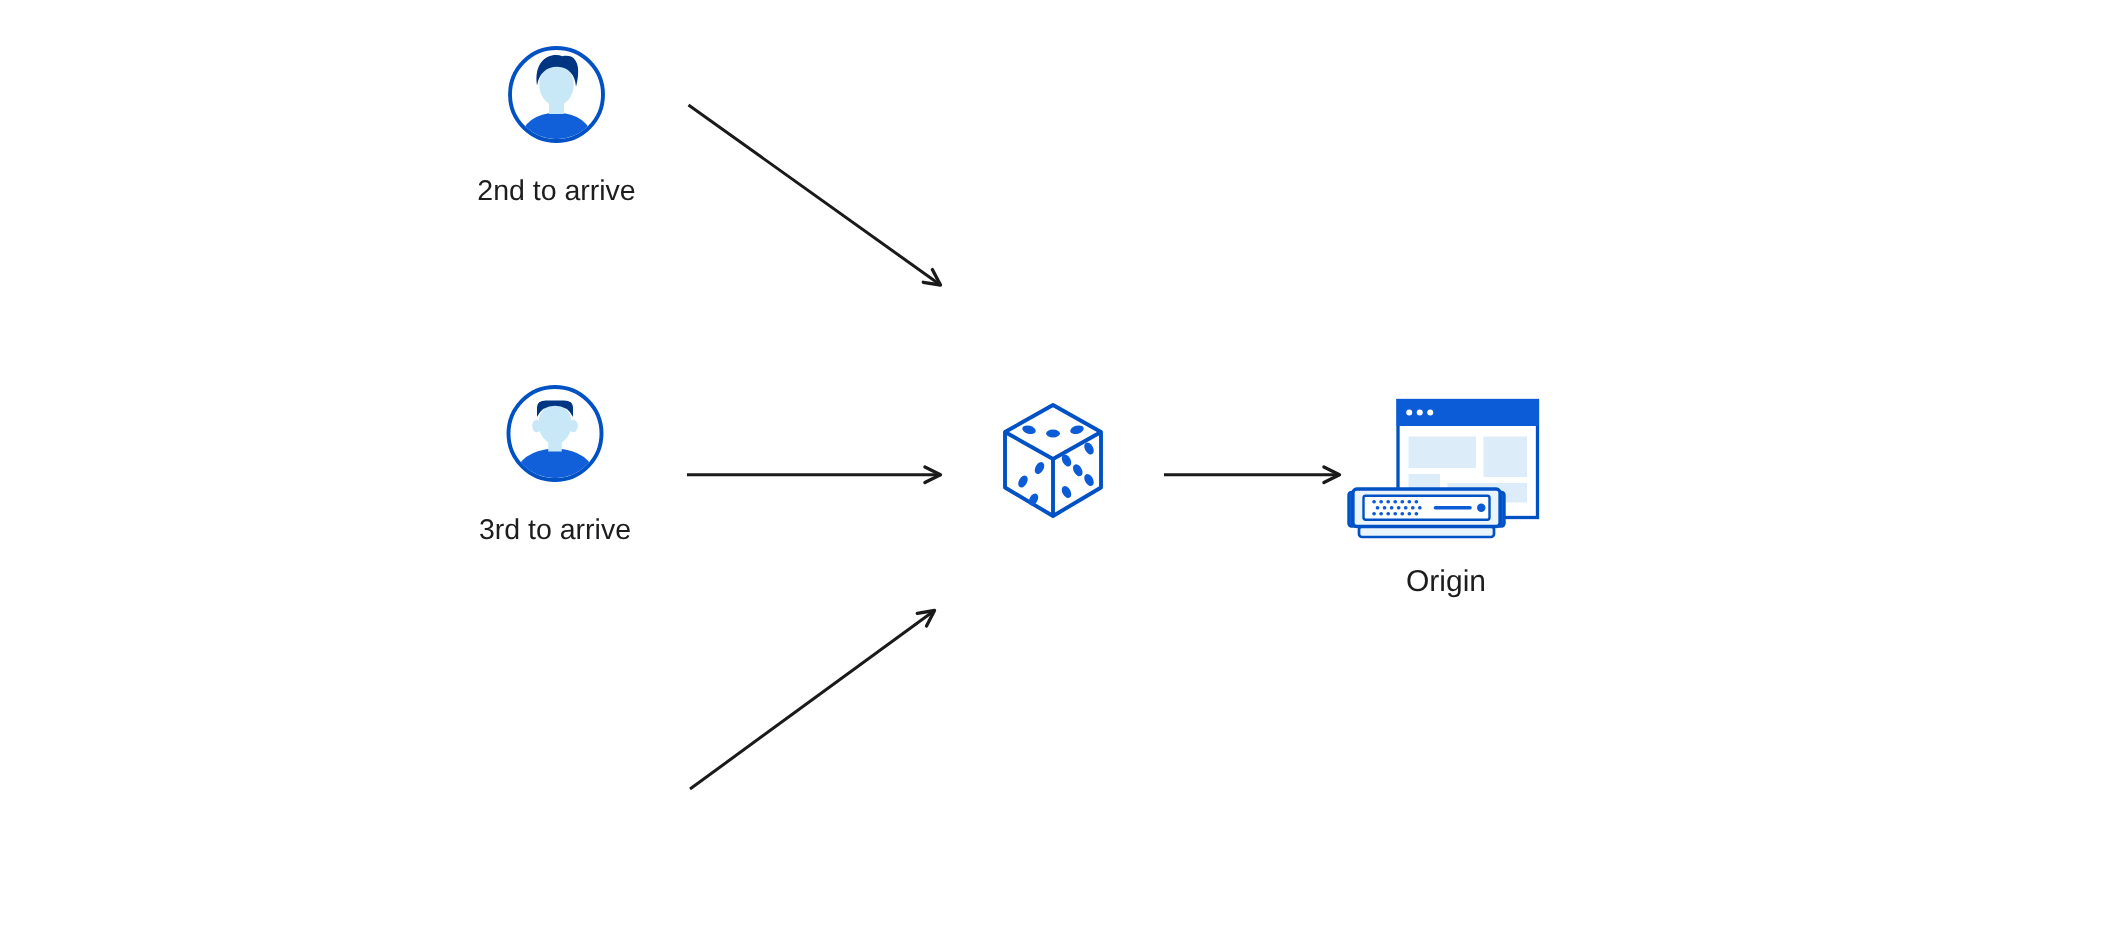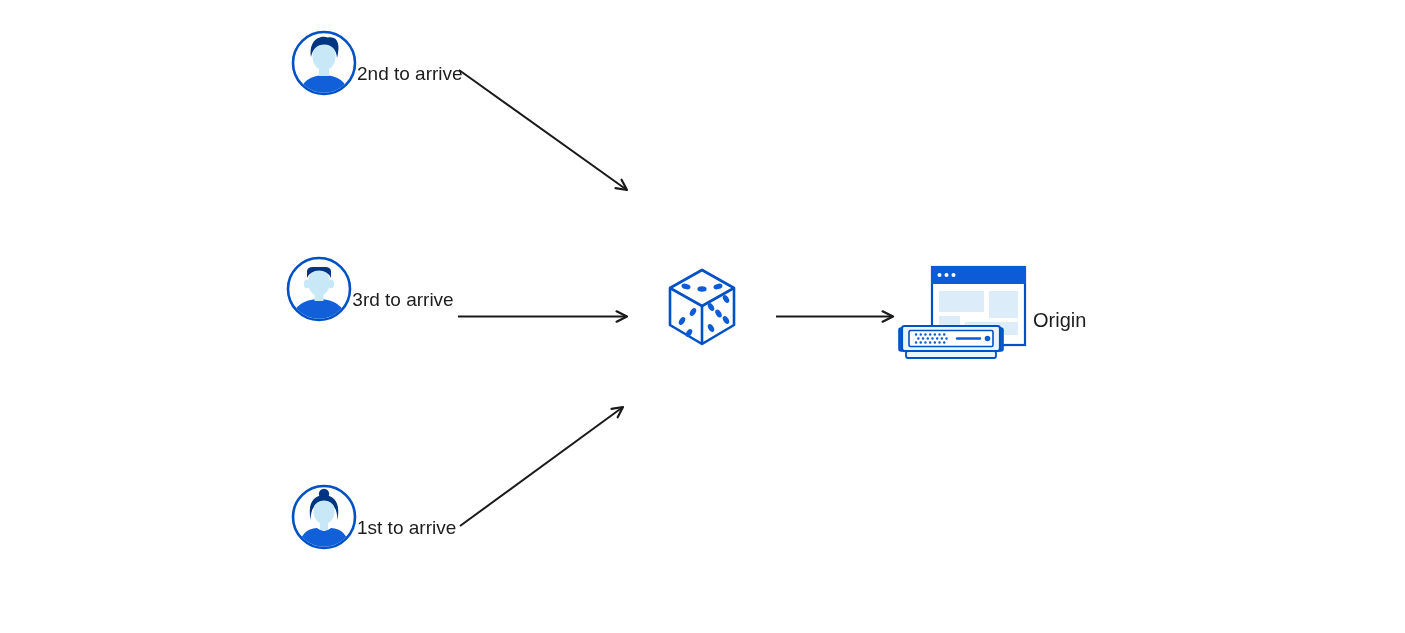--- a/index.html
+++ b/index.html
@@ -4,21 +4,21 @@
 <style>
   html,body{margin:0;padding:0;background:#fff;}
   .canvas{
     position:relative;
     width:1405px;height:633px;
     background:#ffffff;
     overflow:hidden;
     font-family:"Liberation Sans", sans-serif;
   }
   .arrow-layer{position:absolute;left:0;top:0;width:1405px;height:633px;}
-  .node{position:absolute;display:flex;flex-direction:row;align-items:center;}
+  .node{position:absolute;display:flex;flex-direction:column;align-items:center;}
   .client-node{width:160px;}
   .node-label{
     margin-top:21px;
     font-size:19px;
     line-height:22px;
     color:#1d1d1f;
     text-align:center;
     white-space:nowrap;
   }
   .origin-node{width:138px;}
@@ -80,41 +80,20 @@
           <ellipse cx="45.2" cy="28" rx="3" ry="4.2" fill="#C9E8F7"></ellipse>
           <ellipse cx="33" cy="26.5" rx="11" ry="13.5" fill="#C9E8F7"></ellipse>
           <path d="M21,22 L21,15.5 Q21,11 27,11 L39,11 Q45,11 45,15.5 L45,22
                    Q41.5,14.5 33,14.5 Q24.5,14.5 21,22 Z" fill="#003681"></path>
         </g>
       </svg>
     </span>
     <div class="node-label">3rd to arrive</div>
   </div>
 
-  <div class="node client-node" style="left:291px;top:484px;">
-    <span class="icon-wrap">
-      <svg class="avatar" viewBox="0 0 66 66">
-        <defs>
-            <clipPath id="c3">
-              <circle cx="33" cy="33" r="29.8"></circle>
-            </clipPath>
-          </defs>
-        <circle cx="33" cy="33" r="31" fill="#ffffff" stroke="#0051C3" stroke-width="2.6"></circle>
-        <g clip-path="url(#c3)">
-          <path d="M7,66 Q9,45 26,44 Q33,50 40,44 Q57,45 59,66 Z" fill="#1160D9"></path>
-          <rect x="29" y="33" width="8" height="13" fill="#C9E8F7"></rect>
-          <circle cx="33" cy="10" r="5.2" fill="#003681"></circle>
-          <path d="M19.5,36 Q15.5,12 33,11 Q50.5,12 46.5,36 Q46,18 33,16.5 Q20,18 19.5,36 Z" fill="#003681"></path>
-          <ellipse cx="33" cy="27" rx="10.5" ry="13" fill="#C9E8F7"></ellipse>
-          <path d="M22,24 Q22,14 33,13.5 Q44,14 44,24 Q41,16.5 33,16.5 Q25,16.5 22,24 Z" fill="#003681"></path>
-        </g>
-      </svg>
-    </span>
-    <div class="node-label">1st to arrive</div>
-  </div>
 
   <div class="node" style="left:667px;top:267px;">
     <span class="icon-wrap">
       <svg width="70" height="80" viewBox="0 0 70 80">
         <g stroke="#0051C3" stroke-width="2.6" fill="#ffffff" stroke-linejoin="round">
           <path d="M35,3 L67,21 L67,58 L35,77 L3,58 L3,21 Z"></path>
           <path d="M3,21 L35,39 L67,21" fill="none"></path>
           <path d="M35,39 L35,77" fill="none"></path>
         </g>
         <g fill="#0B5CD6">

